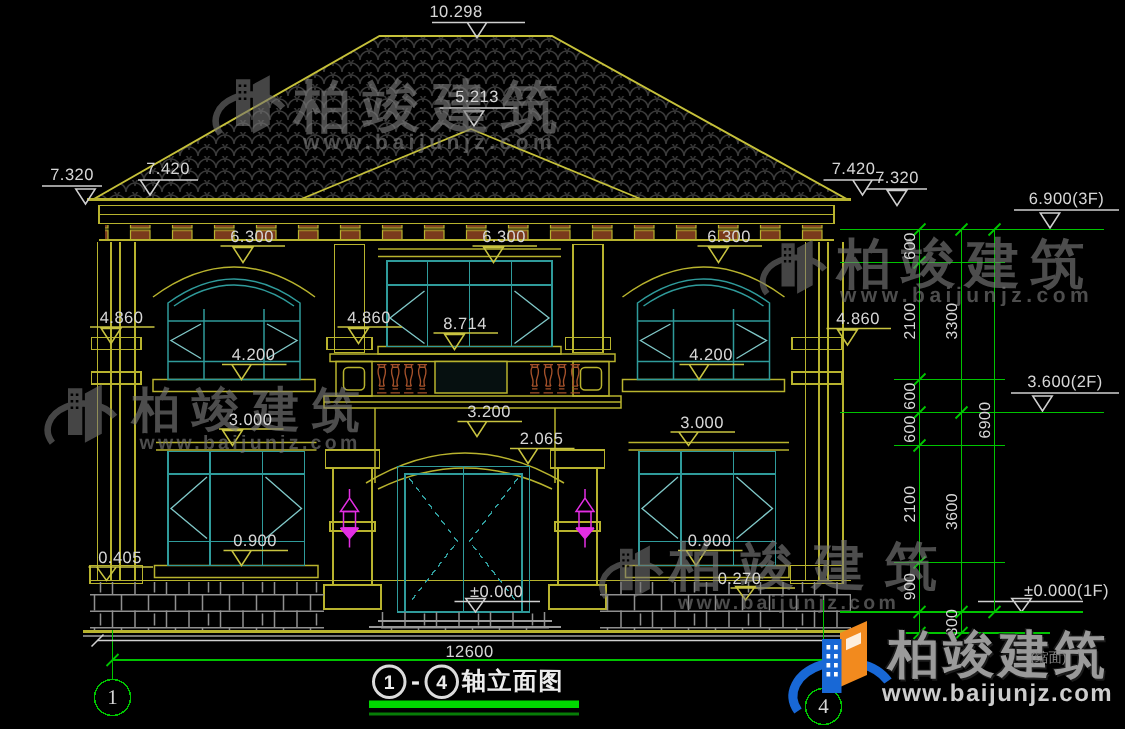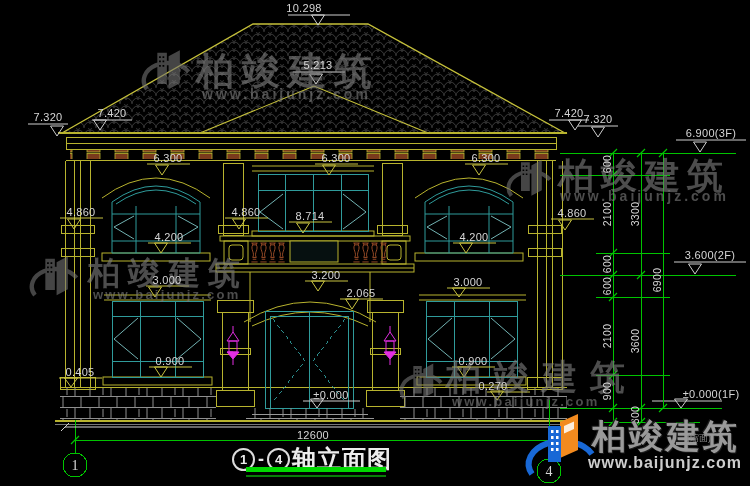--- a/index.html
+++ b/index.html
@@ -17,21 +17,21 @@
   .wm-site{font-size:14px;letter-spacing:3px;}
   .wm-site2{font-size:13px;letter-spacing:2.2px;}
   .brand{position:absolute;font-weight:bold;color:#9a9a9a;font-size:34px;letter-spacing:3px;
          text-shadow:1px 1px 0 #1c1c1c,-1px -1px 0 #1c1c1c;white-space:nowrap;}
   .brand-site{position:absolute;font-weight:bold;color:#cdcdcd;font-size:16px;letter-spacing:1px;white-space:nowrap;}
   .suffix{position:absolute;font-size:9px;color:#8a8a8a;white-space:nowrap;}
   #title{position:absolute;left:312px;top:443px;transform:translateX(-50%);display:flex;
          align-items:center;gap:2px;color:#ececec;font-weight:bold;white-space:nowrap;}
   #title .circ{display:inline-flex;align-items:center;justify-content:center;width:19px;height:19px;
          border:2px solid #dcdcdc;border-radius:50%;font-size:13px;font-weight:bold;}
-  #title .txt{font-size:24px;letter-spacing:1px;}
+  #title .txt{font-size:16px;letter-spacing:1px;}
   #title .dash{font-size:18px;margin:0 1px;}
   .bar1{position:absolute;left:246px;top:467px;width:140px;height:5px;background:#00d800;}
   .bar2{position:absolute;left:246px;top:475px;width:140px;height:2px;background:#077d07;}
   .axis-num{position:absolute;transform:translate(-50%,-50%);font-size:14px;color:#d6d6d6;font-family:"Liberation Serif",serif;}
 </style>
 </head>
 <body>
 
 <div id="stage">
 

